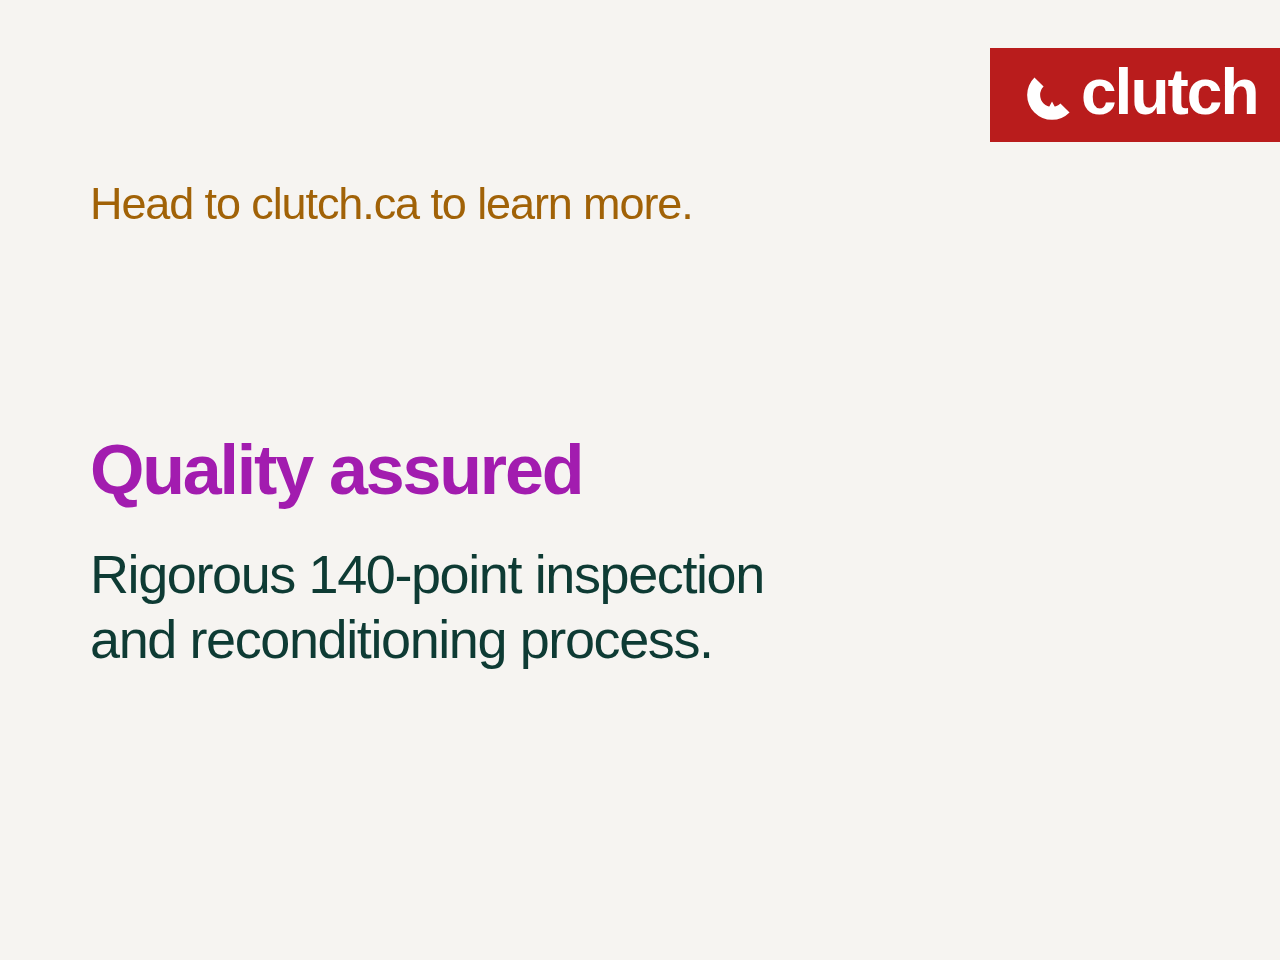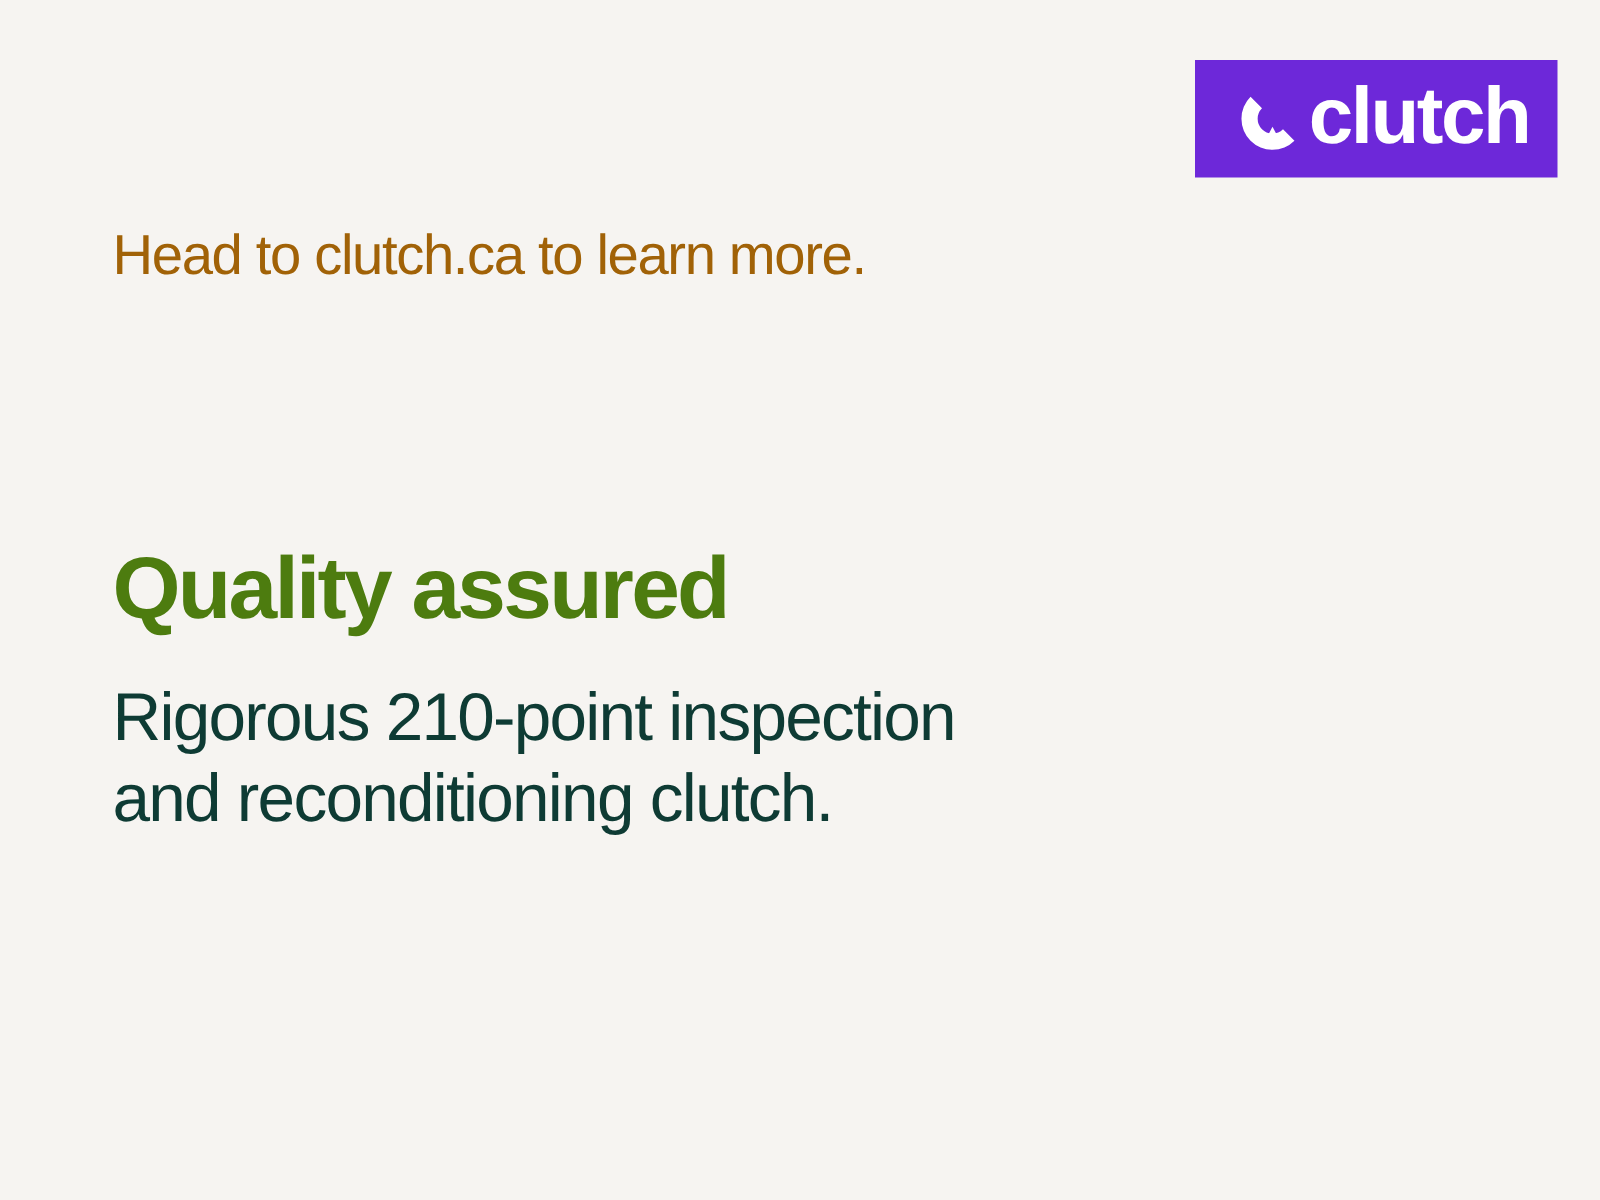--- a/index.html
+++ b/index.html
@@ -18,25 +18,25 @@
     position: absolute;
     inset: 0;
     width: 1280px;
     height: 960px;
     background: #F6F4F1;
   }
 
   
   #logo-plate {
     position: absolute;
-    left: 956px;
+    left: 990px;
     top: 48px;
     width: 290px;
     height: 94px;
-    background: #6d28d9;
+    background: #b91c1c;
     overflow: hidden;
   }
 
   #logo-lockup {
     position: absolute;
     left: 35px;
     top: 50%;
     transform: translateY(-50%);
     display: flex;
     align-items: center;
@@ -77,21 +77,21 @@
   }
 
   #headline {
     position: absolute;
     left: 90px;
     top: 435px;
     font-size: 70px;
     font-weight: bold;
     letter-spacing: -2.2px;
     line-height: 1.0;
-    color: #4d7c0f;
+    color: #a21caf;
     white-space: nowrap;
     margin: 0;
   }
 
   #subcopy {
     position: absolute;
     left: 90px;
     top: 542px;
     font-size: 54px;
     font-weight: 400;
@@ -125,17 +125,17 @@
       </svg>
       <span id="logo-wordmark">clutch</span>
     </div>
   </div>
 
   <div id="kicker">Head to clutch.ca to learn more.</div>
 
   <h1 id="headline">Quality assured</h1>
 
   <p id="subcopy">
-    <span class="line">Rigorous 210-point inspection</span>
-    <span class="line">and reconditioning clutch.</span>
+    <span class="line">Rigorous 140-point inspection</span>
+    <span class="line">and reconditioning process.</span>
   </p>
 
 </div>
 
 </body></html>

